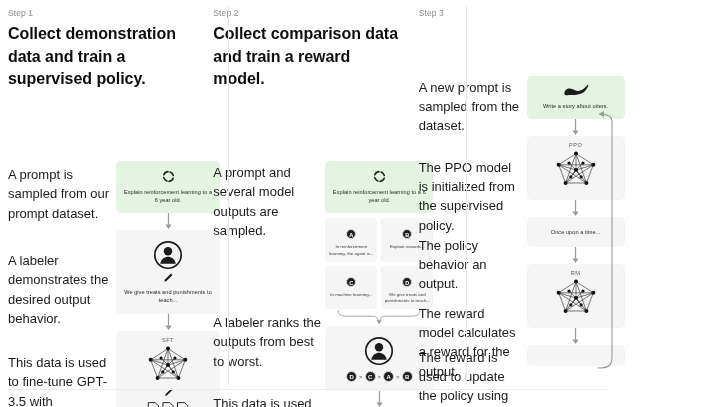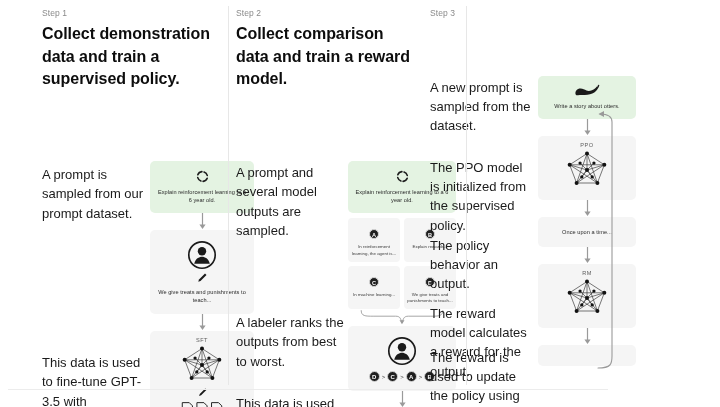--- a/index.html
+++ b/index.html
@@ -8,21 +8,20 @@
     background: #ffffff;
     font-family: "Liberation Sans", sans-serif;
     color: #121212;
     overflow: hidden;
   }
   .diagram {
     position: relative;
     width: 616px; height: 407px;
     display: flex;
     background: #fff;
-    padding-left: 34px;
   }
   .column {
     position: relative;
     flex: 1 1 0;
     padding: 8px 12px 0 8px;
     height: 407px;
   }
   .col-sep {
     position: absolute;
     top: 6px; bottom: 22px;
@@ -183,20 +182,21 @@
 <body>
 
 <div class="diagram">
 
   <div class="column col1">
     <div class="step-label">Step 1</div>
     <div class="step-title">Collect demonstration data and train a supervised policy.</div>
 
     <div class="body">
       <div class="note" style="top:64px;">A prompt is sampled from our prompt dataset.</div>
+      <div class="note" style="top:150px;">A labeler demonstrates the desired output behavior.</div>
       <div class="note" style="top:252px;">This data is used to fine-tune GPT-3.5 with supervised learning.</div>
 
       <div class="flow">
 
         <div class="card green" style="margin-top:60px;padding-bottom:9px;">
           <span>
             <svg class="icon-refresh" width="15" height="15" viewBox="0 0 24 24" fill="none" stroke="#1d1d1d" stroke-width="2.6" stroke-linecap="round">
               <path d="M4.5 9.2 A8 8 0 0 1 11 4.2"></path>
               <path d="M14.5 4.8 A8 8 0 0 1 19.6 10.2"></path>
               <path d="M19.5 14.8 A8 8 0 0 1 13 19.8"></path>

